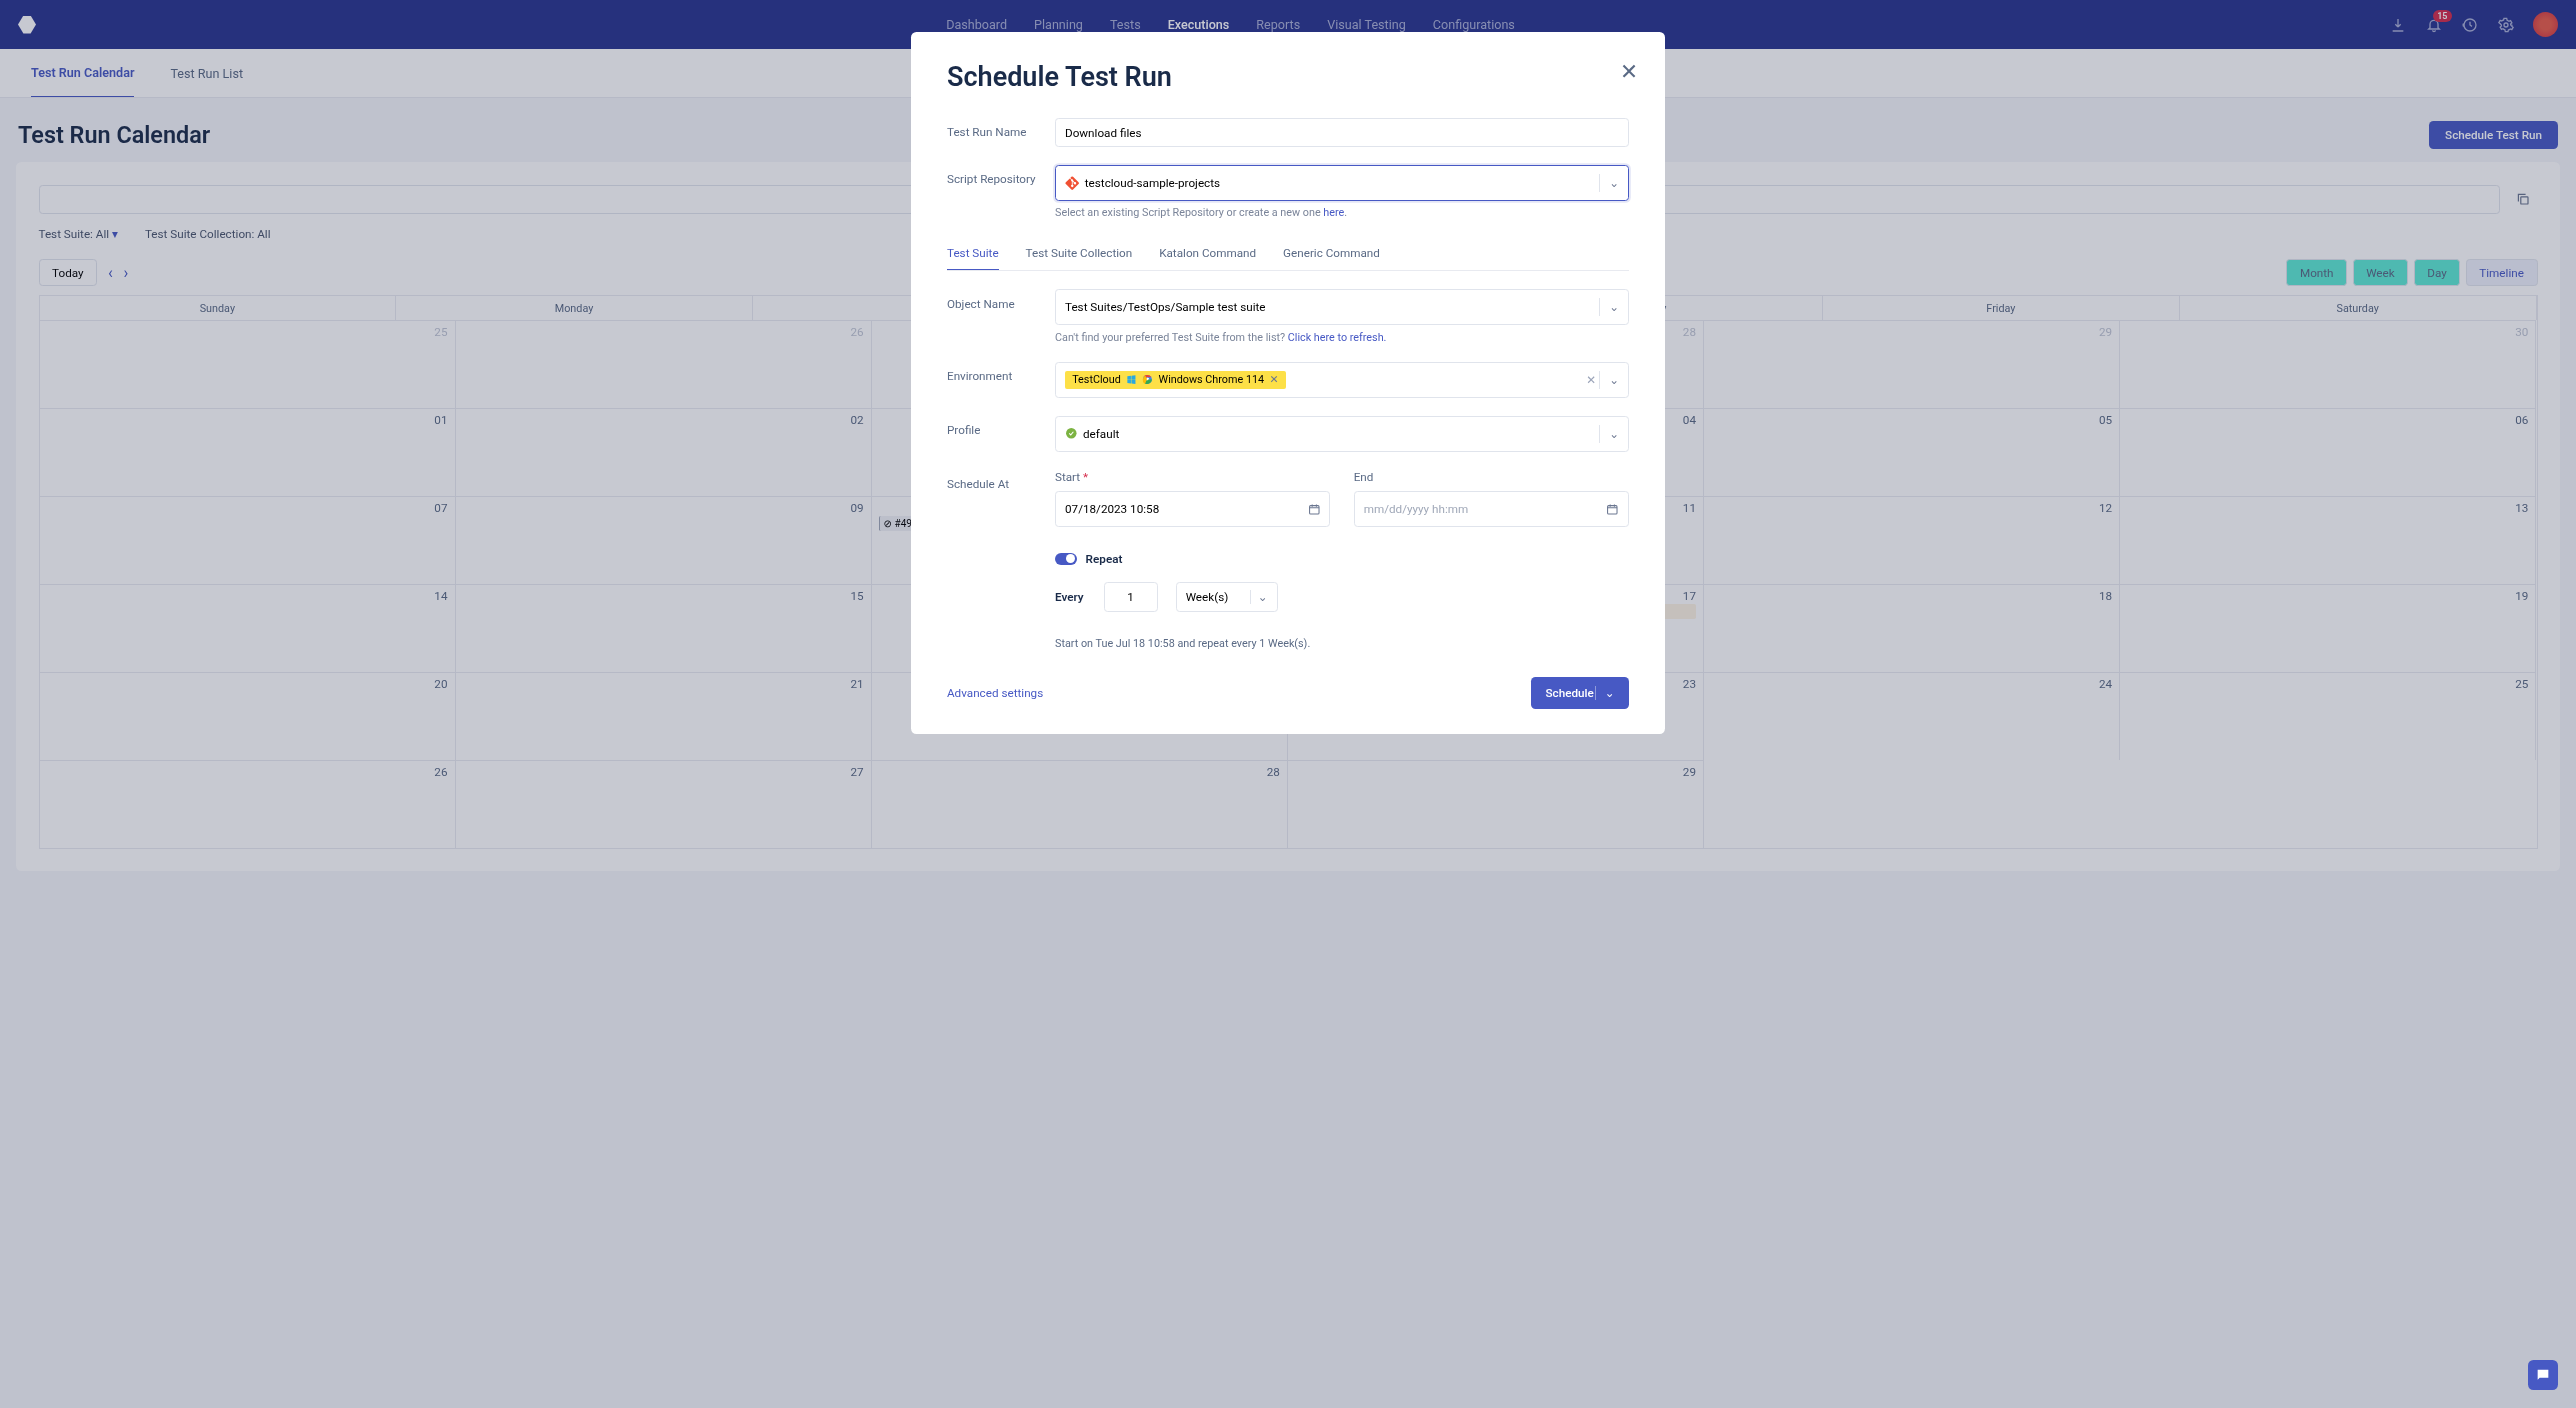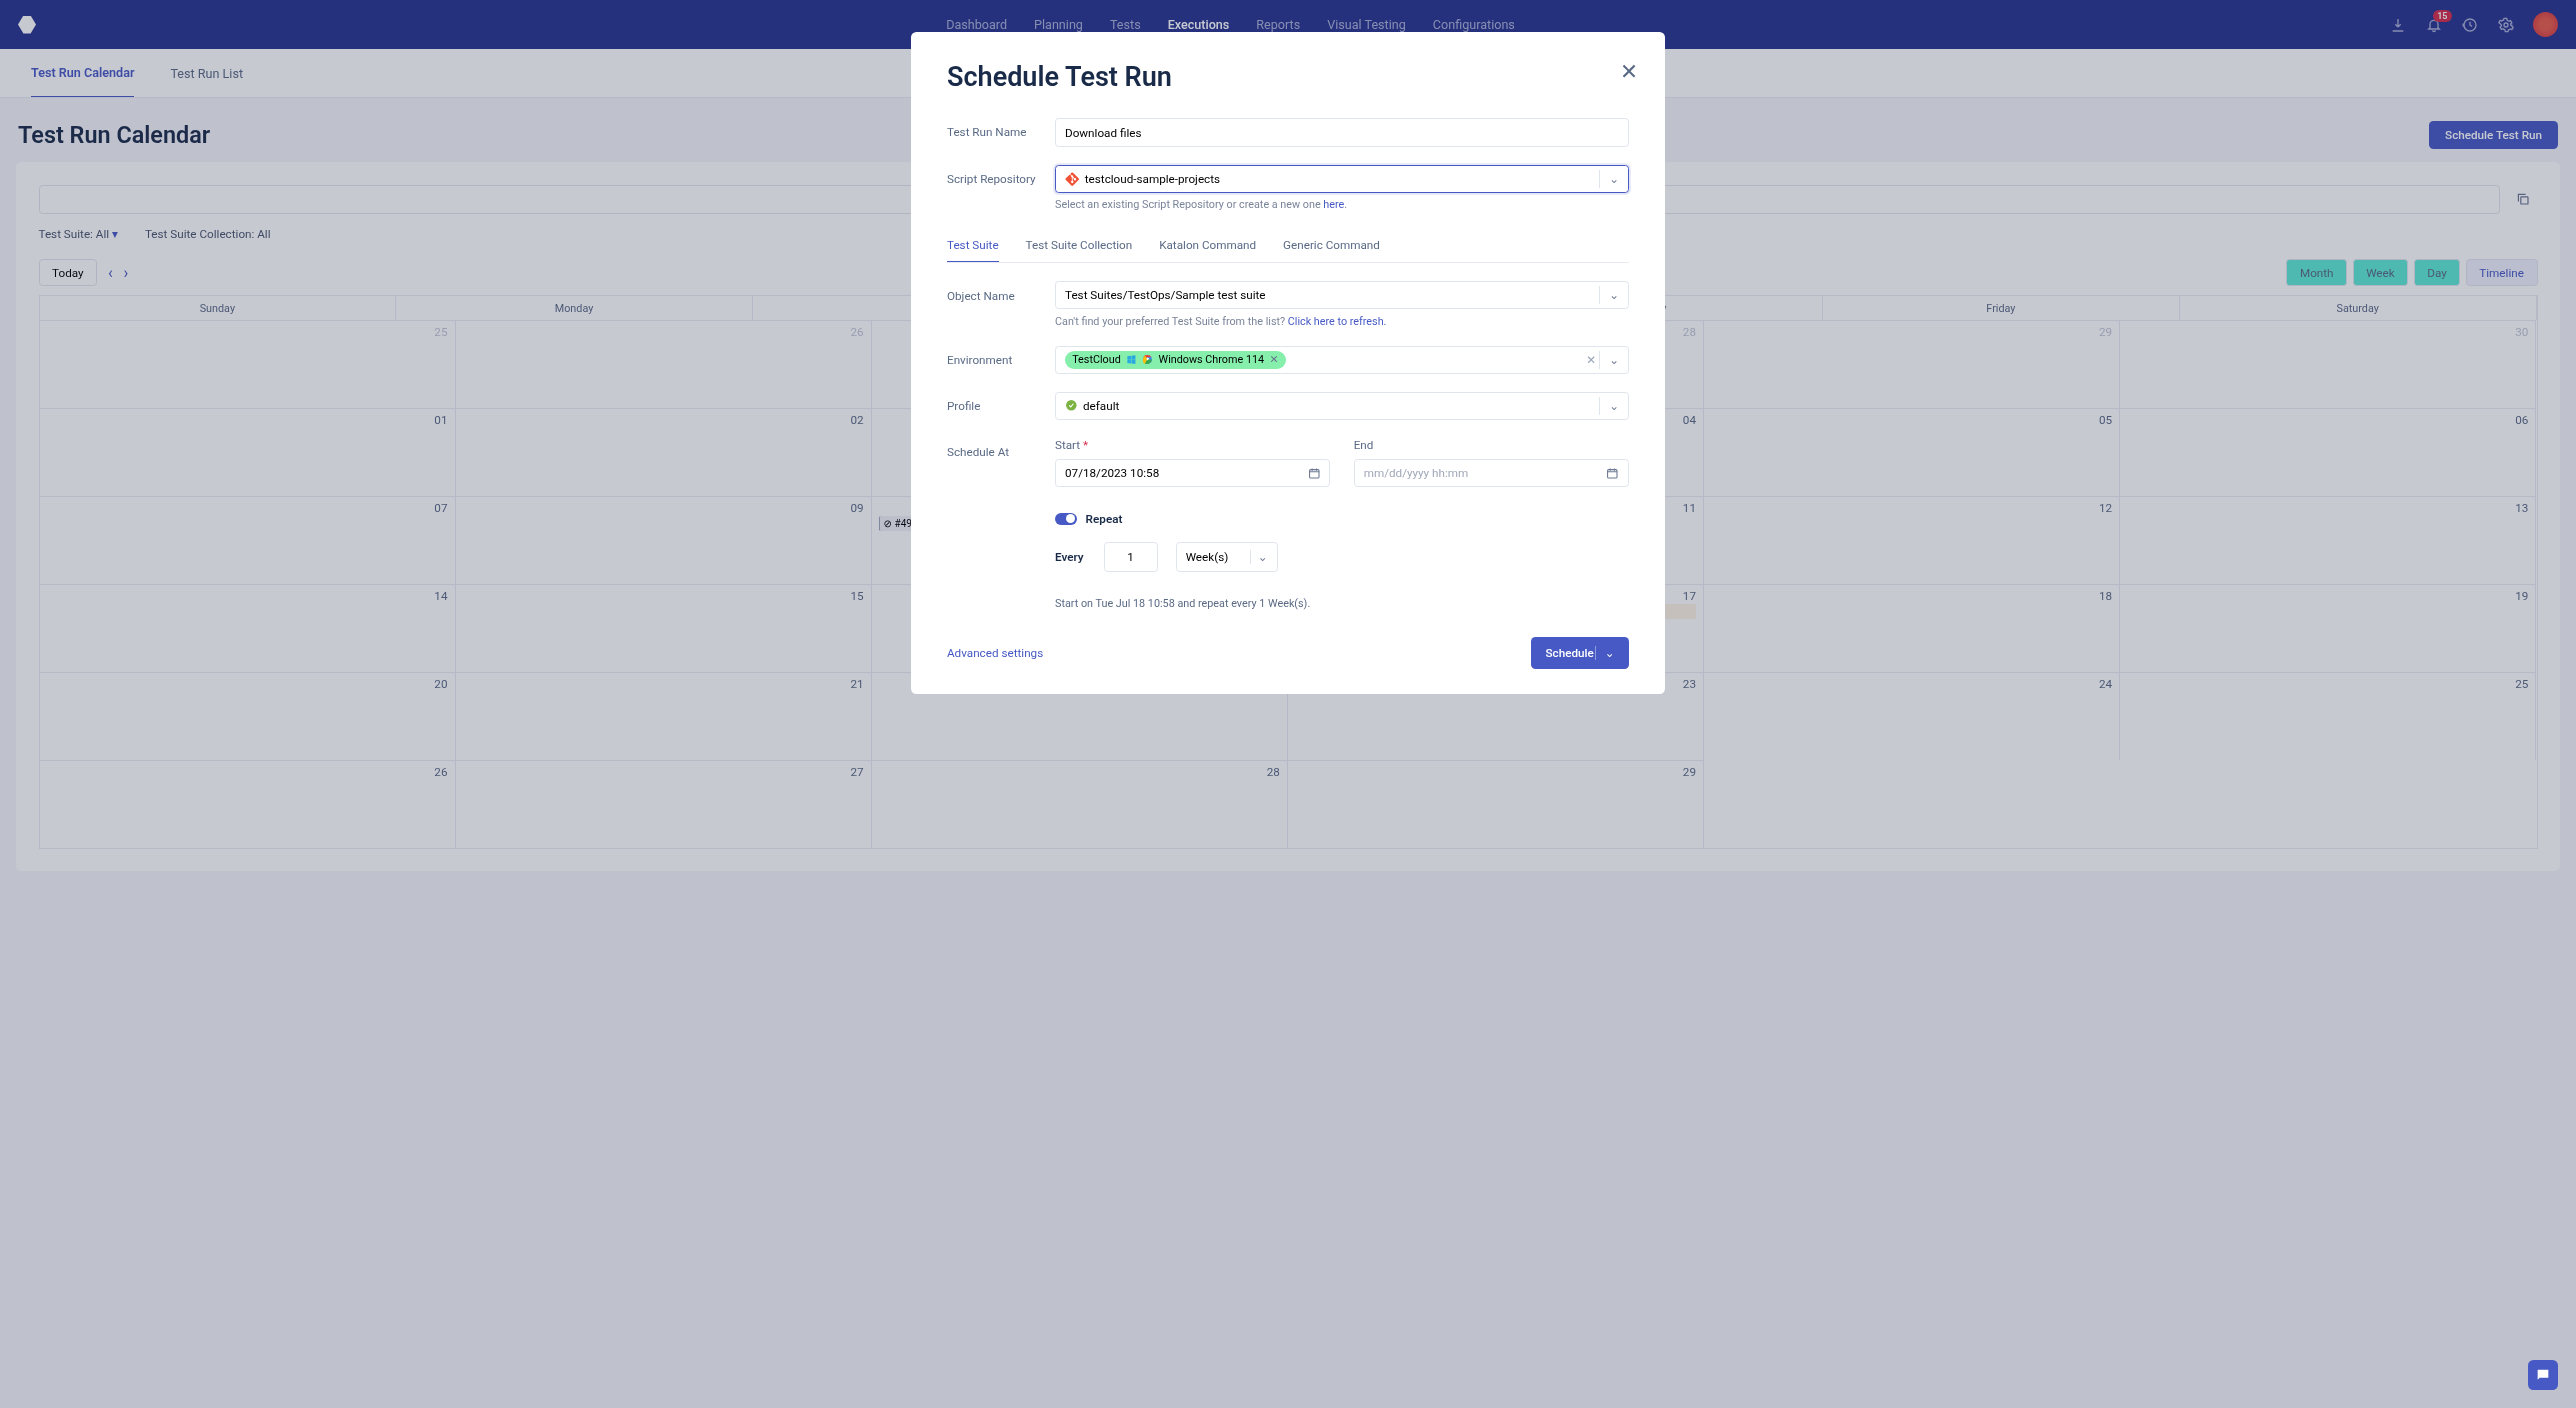--- a/index.html
+++ b/index.html
@@ -51,29 +51,29 @@
 
 
 .modal-overlay { position: fixed; inset: 0; background: rgba(30,40,70,0.25); display: flex; align-items: flex-start; justify-content: center; padding-top: 32px; }
 .modal { background: #fff; width: 754px; border-radius: 5.4px; padding: 29px 36px 25px; position: relative; }
 .modal-title { font-size: 27px; font-weight: 600; color: #1a2b49; margin-bottom: 25px; }
 .close-btn { position: absolute; top: 27px; right: 27px; font-size: 21.6px; color: #5a6a85; cursor: pointer; }
 .form-row { display: flex; margin-bottom: 18px; align-items: flex-start; }
 .form-label { width: 108px; font-size: 11.7px; color: #5a6a85; padding-top: 7.2px; flex-shrink: 0; }
 .form-field { flex: 1; }
 .text-input { width: 100%; height: 29px; border: 0.9px solid #e0e4ec; border-radius: 3.6px; padding: 0 9px; font-size: 11.7px; }
-.select-box { width: 100%; height: 28px; border: 0.9px solid #e0e4ec; border-radius: 3.6px; padding: 0 9px; font-size: 11.7px; display: flex; align-items: center; justify-content: space-between; cursor: pointer; position: relative; }
+.select-box { width: 100%; height: 36px; border: 0.9px solid #e0e4ec; border-radius: 3.6px; padding: 0 9px; font-size: 11.7px; display: flex; align-items: center; justify-content: space-between; cursor: pointer; position: relative; }
 .select-box.focused { border-color: #4759c4; box-shadow: 0 0 0 1.8px rgba(71,89,196,0.15); }
 .select-box .chev { position: absolute; right: 9px; color: #6a7690; border-left: 0.9px solid #e0e4ec; padding-left: 9px; height: 18px; display: flex; align-items: center; }
 .helper-text { font-size: 10.8px; color: #7a8499; margin-top: 5.4px; }
 .helper-text a { color: #4759c4; text-decoration: none; cursor: pointer; }
 .tab-row { display: flex; gap: 27px; border-bottom: 0.9px solid #e8eaf0; margin-bottom: 18px; margin-top: 5.4px; }
 .tab { font-size: 11.7px; color: #5a6a85; padding: 9px 0; cursor: pointer; }
 .tab.active { color: #4759c4; font-weight: 400; border-bottom: 1.8px solid #4759c4; }
-.chip { background: #86efac; padding: 2.7px 7.2px; border-radius: 9px; font-size: 10.8px; display: inline-flex; align-items: center; gap: 5.4px; }
+.chip { background: #fde047; padding: 2.7px 7.2px; border-radius: 2px; font-size: 10.8px; display: inline-flex; align-items: center; gap: 5.4px; }
 .chip .x { cursor: pointer; color: #6a7690; font-size: 10.8px; }
 .clear-x { position: absolute; right: 32px; color: #9aa3b8; cursor: pointer; }
 .toggle { width: 21.6px; height: 12.6px; background: #4759c4; border-radius: 6.3px; position: relative; cursor: pointer; }
 .toggle::after { content: ''; position: absolute; width: 9px; height: 9px; background: #fff; border-radius: 50%; top: 1.8px; right: 1.8px; }
 .date-rows { display: flex; gap: 23.4px; }
 .date-col { flex: 1; }
 .date-label { font-size: 11.7px; color: #5a6a85; margin-bottom: 7.2px; }
 .date-label .req { color: #d52d4c; }
 .num-input { width: 54px; height: 30.5px; border: 0.9px solid #e0e4ec; border-radius: 3.6px; text-align: center; font-size: 11.7px; }
 .unit-select { width: 102px; height: 30.5px; border: 0.9px solid #e0e4ec; border-radius: 3.6px; padding: 0 9px; font-size: 11.7px; display: inline-flex; align-items: center; justify-content: space-between; cursor: pointer; margin-left: 18px; }

